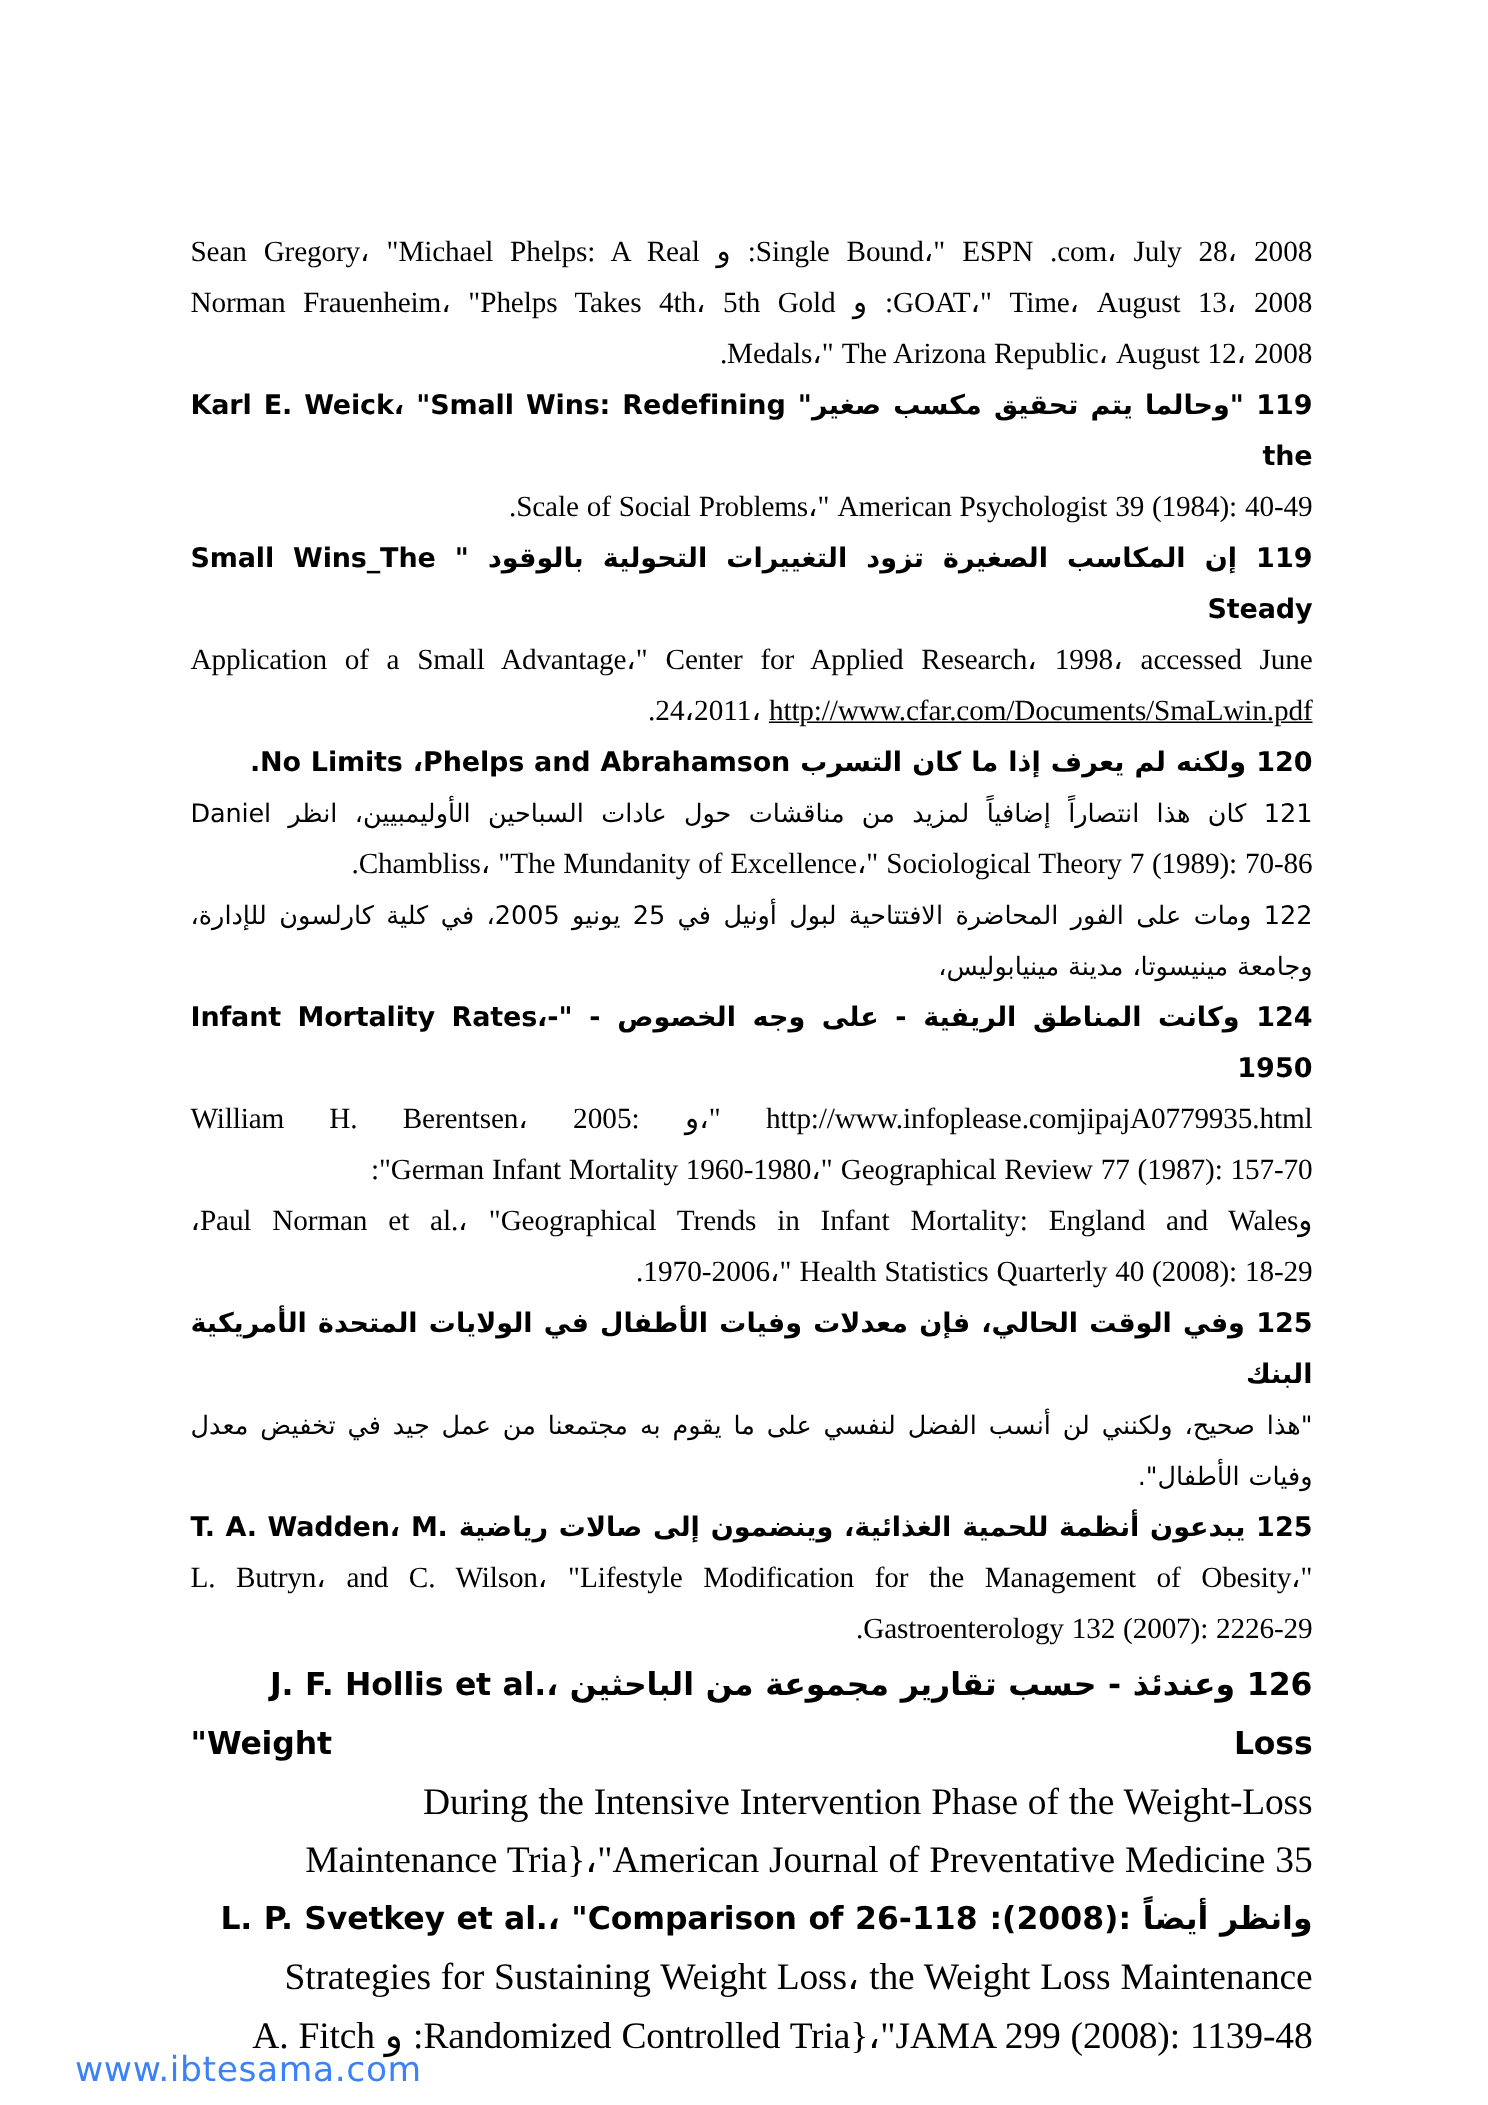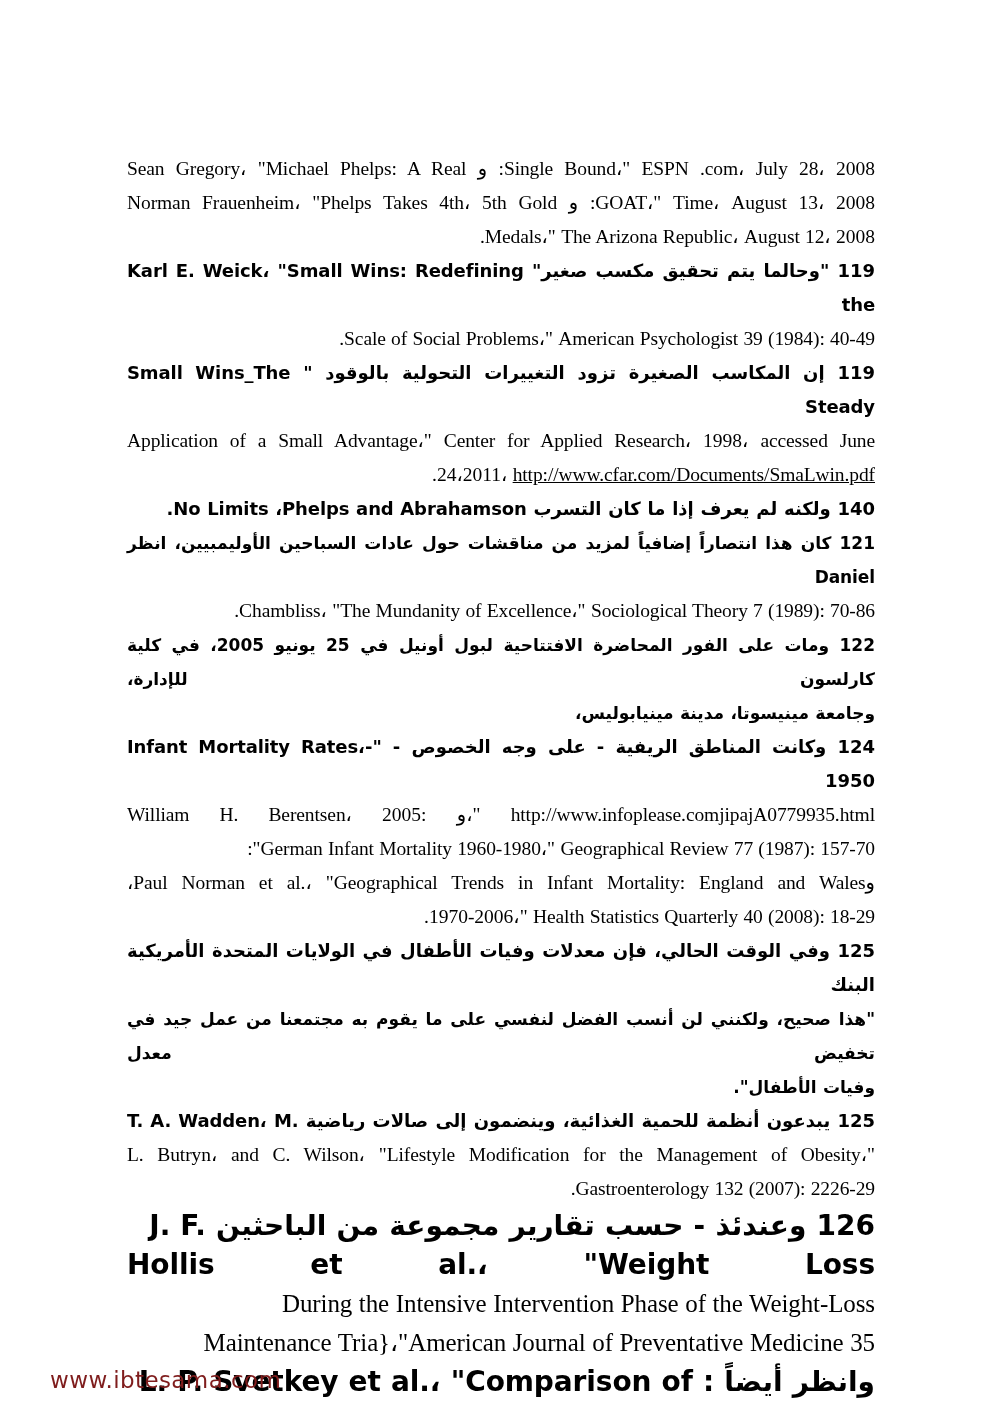--- a/index.html
+++ b/index.html
@@ -48,45 +48,45 @@
   .align-just   { text-align: justify; text-align-last: justify; }
 
   
   .ar {
     font-family: "DejaVu Sans", "Liberation Sans", sans-serif;
     font-weight: bold;
     font-size: 18px;
   }
   .ar-light {
     font-family: "DejaVu Sans", "Liberation Sans", sans-serif;
-    font-weight: bold;
+    font-weight: normal;
     font-size: 17px;
   }
 
   .url {
     text-decoration: underline;
   }
 
   
   .big .line {
     font-size: 25px;
     line-height: 39px;
     text-align: right;
   }
   .big .ar {
-    font-size: 28px;
+    font-size: 21px;
   }
 
   #watermark {
     position: absolute;
     left: 50px;
     top: 1367px;
     font-family: "DejaVu Sans", "Liberation Sans", sans-serif;
     font-size: 23px;
-    color: #7f1d1d;
+    color: #3b82f6;
     letter-spacing: 0.4px;
     user-select: none;
   }
 </style>
 </head>
 <body>
 
 <div id="page">
 
   <div id="content">
@@ -105,21 +105,21 @@
       <div class="line ltr align-right">.Scale of Social Problems،" American Psychologist 39 (1984): 40-49</div>
     </div>
 
     <div class="note">
       <div class="line rtl align-just ar">119 إن المكاسب الصغيرة تزود التغييرات التحولية بالوقود " Small Wins_The Steady</div>
       <div class="line ltr align-just">Application of a Small Advantage،" Center for Applied Research، 1998، accessed June</div>
       <div class="line ltr align-right url-line">.24،2011، <span class="url">http://www.cfar.com/Documents/SmaLwin.pdf</span></div>
     </div>
 
     <div class="note">
-      <div class="line rtl align-right ar">140 ولكنه لم يعرف إذا ما كان التسرب No Limits ،Phelps and Abrahamson.</div>
+      <div class="line rtl align-right ar">120 ولكنه لم يعرف إذا ما كان التسرب No Limits ،Phelps and Abrahamson.</div>
     </div>
 
     <div class="note">
       <div class="line rtl align-just ar-light">121 كان هذا انتصاراً إضافياً لمزيد من مناقشات حول عادات السباحين الأوليمبيين، انظر Daniel</div>
       <div class="line ltr align-right">.Chambliss، "The Mundanity of Excellence،" Sociological Theory 7 (1989): 70-86</div>
     </div>
 
     <div class="note">
       <div class="line rtl align-just ar-light">122 ومات على الفور المحاضرة الافتتاحية لبول أونيل في 25 يونيو 2005، في كلية كارلسون للإدارة،</div>
       <div class="line rtl align-right ar-light">وجامعة مينيسوتا، مدينة مينيابوليس،</div>

